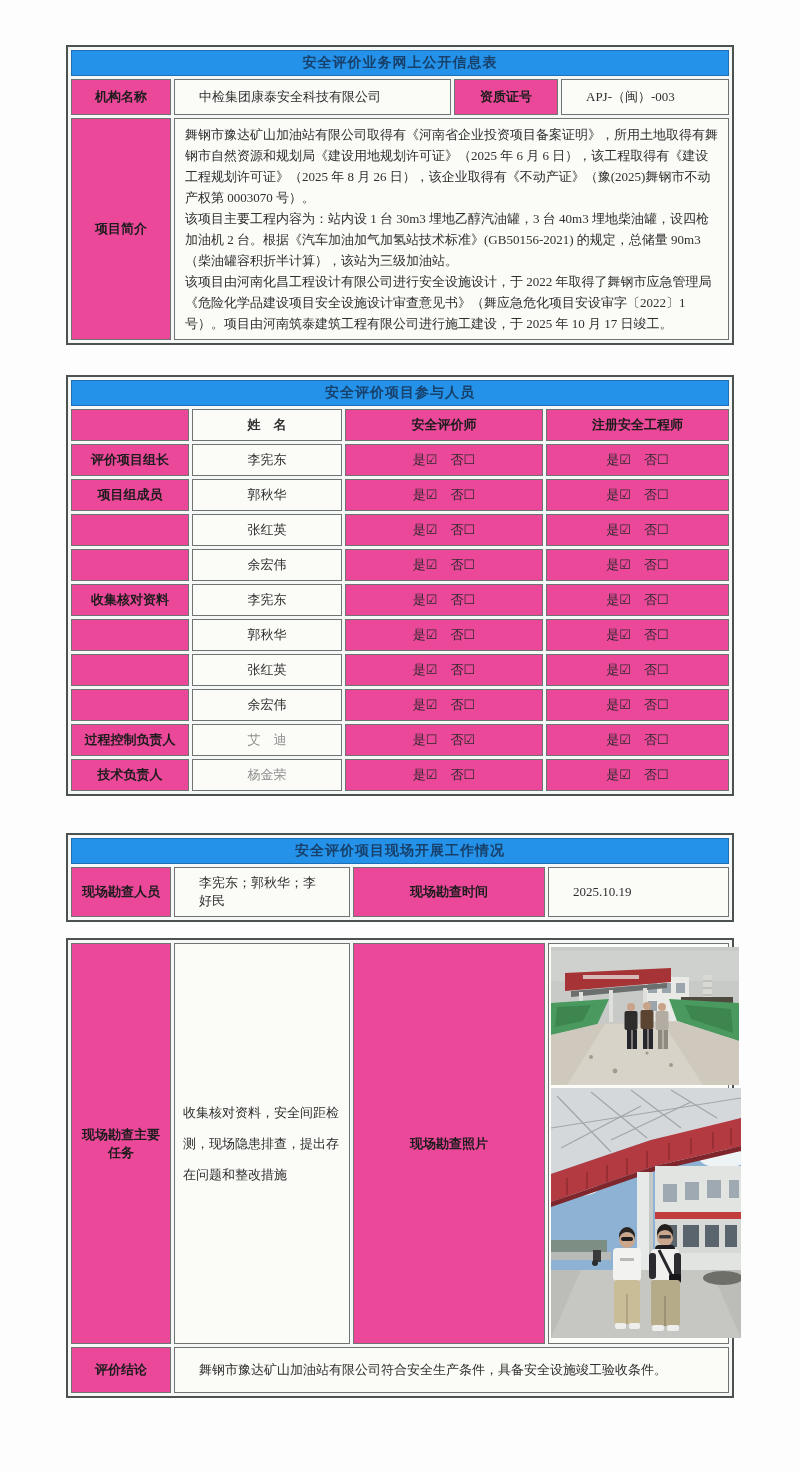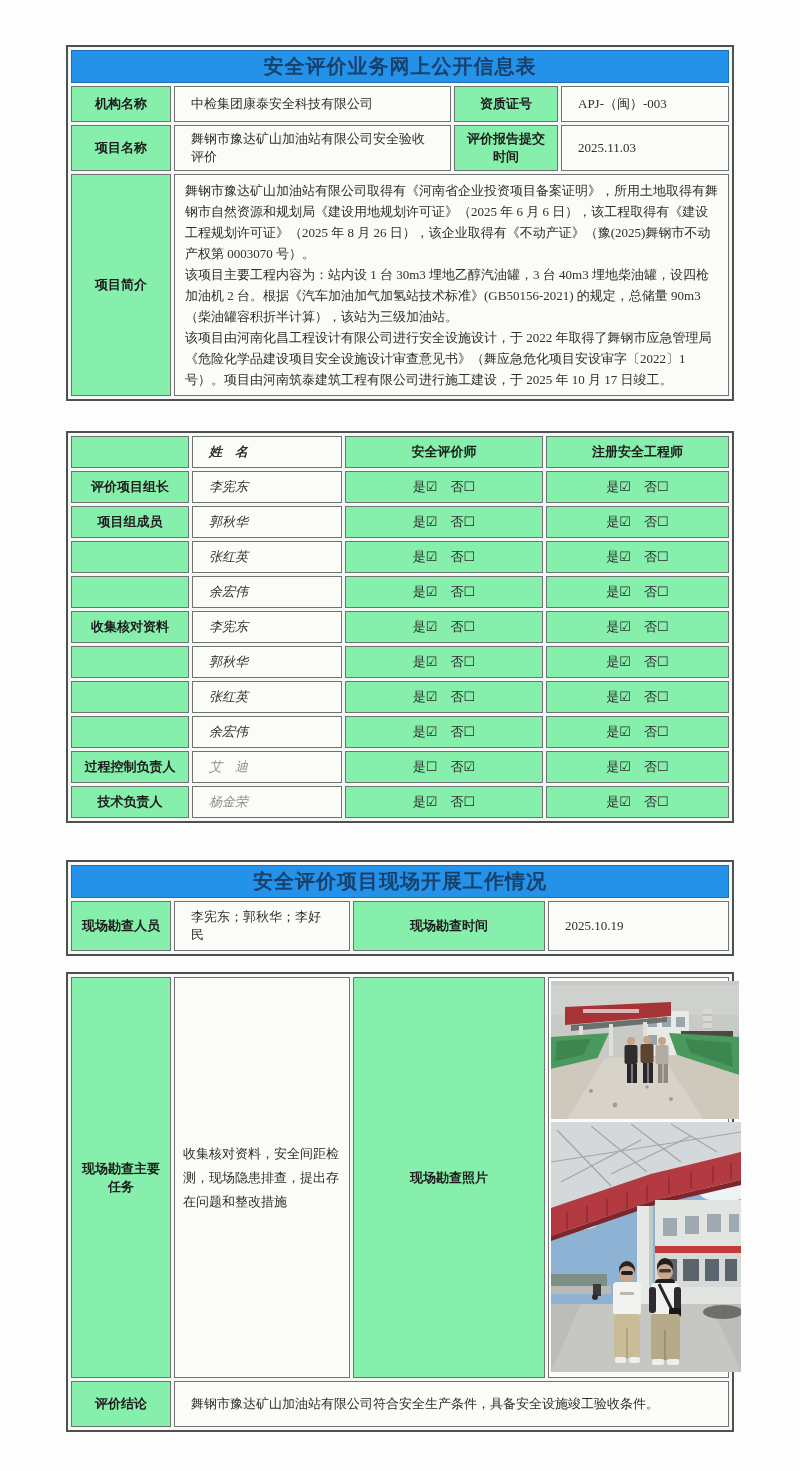--- a/index.html
+++ b/index.html
@@ -28,47 +28,47 @@
     font-size: 13px;
     padding: 2px 6px;
     word-break: break-all;
     vertical-align: middle;
   }
   .title-cell {
     background: #2492e9;
     border: 1px solid #1f6fb4;
     color: #17406b;
     font-weight: bold;
-    font-size: 20px;
+    font-size: 14px;
     text-align: center;
     height: 26px;
     letter-spacing: 1px;
     padding: 2px;
   }
   .lab {
-    background: #86efac;
+    background: #ec4899;
     font-weight: bold;
     text-align: center;
     color: #1c1c1c;
   }
-  .val { background: #fbfbf7; text-align: left; padding: 2px 16px; }
-  .cen { text-align: left; font-style: italic; }
+  .val { background: #fbfbf7; text-align: left; padding: 2px 24px; }
+  .cen { text-align: center; }
   .bold { font-weight: bold; }
   .chk { font-weight: normal; color: #2a2a2a; }
   .muted { color: #8f8f8f; }
 
   tr.h36 td { height: 36px; }
   tr.h46 td { height: 46px; }
   tr.h48 td { height: 50px; }
   tr.h32 td { height: 32px; }
 
   .intro { padding: 5px 10px; font-family: Liberation Serif, serif; }
   .intro p { margin: 0; line-height: 21px; text-align: left; }
 
-  .tasks { line-height: 24px; padding: 4px 8px; }
+  .tasks { line-height: 31px; padding: 4px 8px; }
 
   .photos-cell { background: #fbfbf7; padding: 2px; text-align: center; vertical-align: top; }
   .photos-cell svg { display: block; margin: 1px auto 3px; }
 </style>
 </head>
 <body>
 
 <div class="page">
 
   <table class="tbl gap30">
@@ -81,45 +81,42 @@
     <tbody>
         <tr>
       <td colspan="4" class="title-cell">安全评价业务网上公开信息表</td>
     </tr>
     <tr class="h36">
       <td class="lab">机构名称</td>
       <td class="val">中检集团康泰安全科技有限公司</td>
       <td class="lab">资质证号</td>
       <td class="val">APJ-（闽）-003</td>
     </tr>
-    <tr class="h46">
-      <td class="lab">项目名称</td>
-      <td class="val">舞钢市豫达矿山加油站有限公司安全验收评价</td>
-      <td class="lab">评价报告提交时间</td>
-      <td class="val">2025.11.03</td>
-    </tr>
     <tr>
       <td class="lab">项目简介</td>
       <td class="val intro" colspan="3">
         <p>舞钢市豫达矿山加油站有限公司取得有《河南省企业投资项目备案证明》，所用土地取得有舞钢市自然资源和规划局《建设用地规划许可证》（2025 年 6 月 6 日），该工程取得有《建设工程规划许可证》（2025 年 8 月 26 日），该企业取得有《不动产证》（豫(2025)舞钢市不动产权第 0003070 号）。</p>
         <p>该项目主要工程内容为：站内设 1 台 30m3 埋地乙醇汽油罐，3 台 40m3 埋地柴油罐，设四枪加油机 2 台。根据《汽车加油加气加氢站技术标准》(GB50156-2021) 的规定，总储量 90m3（柴油罐容积折半计算），该站为三级加油站。</p>
         <p>该项目由河南化昌工程设计有限公司进行安全设施设计，于 2022 年取得了舞钢市应急管理局《危险化学品建设项目安全设施设计审查意见书》（舞应急危化项目安设审字〔2022〕1 号）。项目由河南筑泰建筑工程有限公司进行施工建设，于 2025 年 10 月 17 日竣工。</p>
       </td>
     </tr>
   </tbody>
     </table>
 
   <table class="tbl gap37">
     <colgroup>
         <col style="width:118px">
         <col style="width:150px">
         <col style="width:198px">
         <col>
       </colgroup>
     <tbody>
+        <tr>
+      <td colspan="4" class="title-cell">安全评价项目参与人员</td>
+    </tr>
     <tr class="h32">
       <td class="lab"></td>
       <td class="val cen bold">姓　名</td>
       <td class="lab">安全评价师</td>
       <td class="lab">注册安全工程师</td>
     </tr>
     </tbody>
       <tbody>
 
         <tr class="h32">

